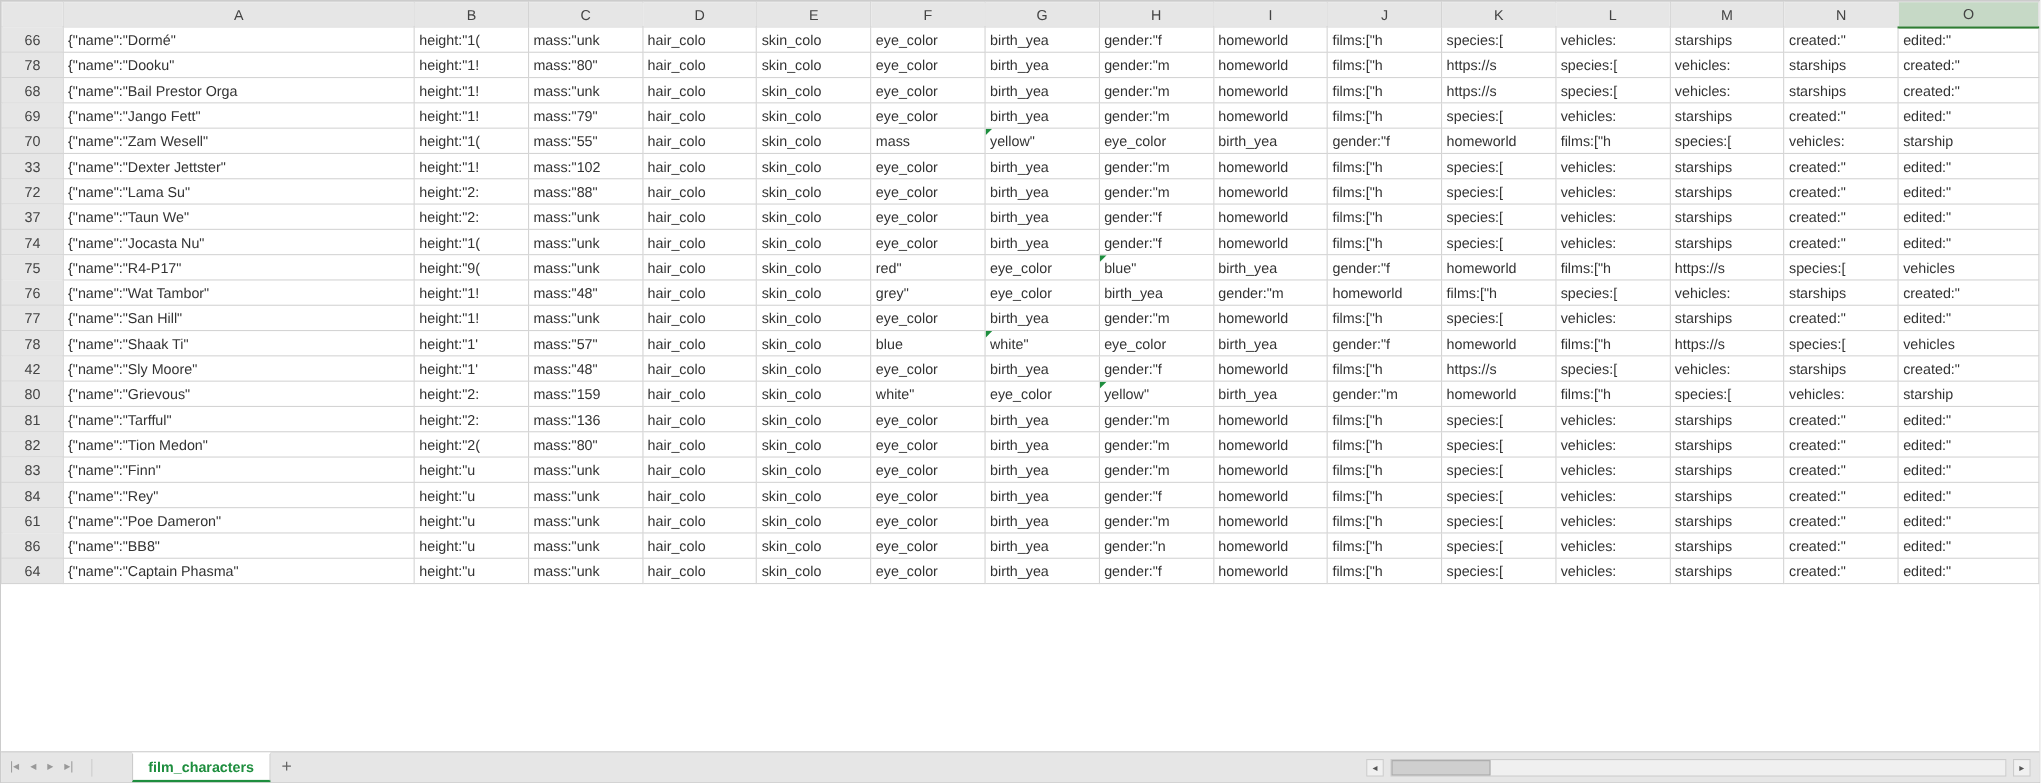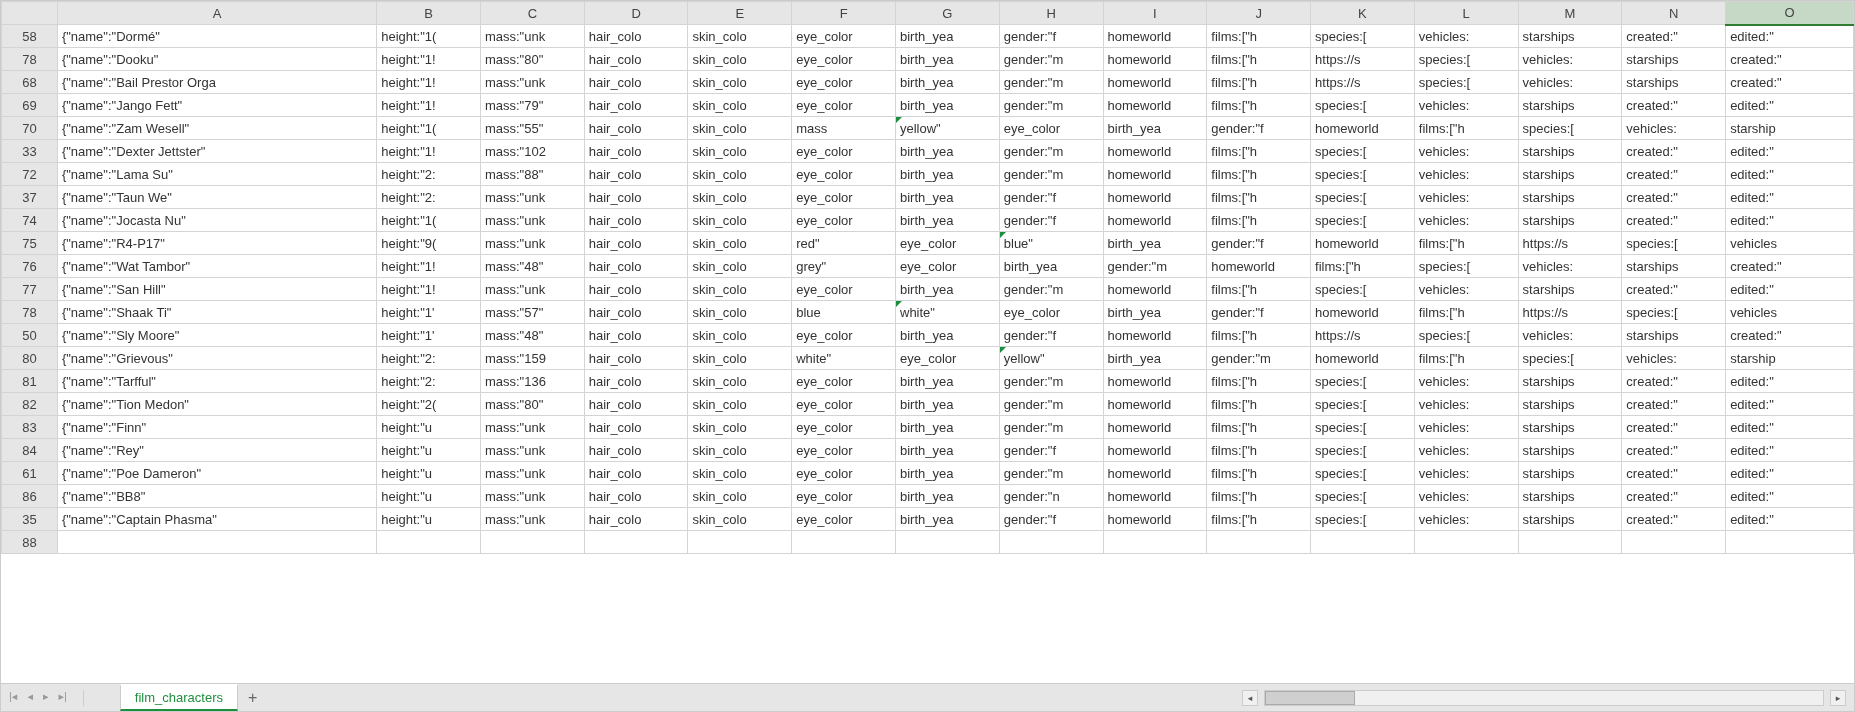--- a/index.html
+++ b/index.html
@@ -52,21 +52,21 @@
   }
   .nav-arrows { display: flex; gap: 10px; color: #999; padding-right: 30px; }
   .nav-arrows span { font-size: 11px; user-select: none; }
   .nav-arrows .sep { width: 1px; background: #ccc; height: 16px; margin: 0 6px; }
   .sheet-tab {
     background: #fff;
     padding: 4px 14px;
     border: 1px solid #ccc;
     border-bottom: none;
     color: #1e8e3e;
-    font-weight: 400;
+    font-weight: 700;
     border-top: 2px solid transparent;
     border-bottom: 2px solid #1e8e3e;
   }
   .add-sheet { padding: 4px 10px; color: #666; font-size: 16px; }
   .hscroll-area {
     flex: 1 1 auto;
     display: flex;
     align-items: center;
     justify-content: flex-end;
     padding-right: 8px;
@@ -133,21 +133,21 @@
           <th>J</th>
           <th>K</th>
           <th>L</th>
           <th>M</th>
           <th>N</th>
           <th class="selcol">O</th>
         </tr>
       </thead>
       <tbody id="grid-body">
           <tr>
-            <th class="rowhdr">58</th>
+            <th class="rowhdr">66</th>
             <td>{"name":"Dormé"</td>
             <td>height:"1(</td>
             <td>mass:"unk</td>
             <td>hair_colo</td>
             <td>skin_colo</td>
             <td>eye_color</td>
             <td>birth_yea</td>
             <td>gender:"f</td>
             <td>homeworld</td>
             <td>films:["h</td>
@@ -367,21 +367,21 @@
             <td>eye_color</td>
             <td>birth_yea</td>
             <td>gender:"f</td>
             <td>homeworld</td>
             <td>films:["h</td>
             <td>https://s</td>
             <td>species:[</td>
             <td>vehicles</td>
           </tr>
           <tr>
-            <th class="rowhdr">50</th>
+            <th class="rowhdr">42</th>
             <td>{"name":"Sly Moore"</td>
             <td>height:"1'</td>
             <td>mass:"48"</td>
             <td>hair_colo</td>
             <td>skin_colo</td>
             <td>eye_color</td>
             <td>birth_yea</td>
             <td>gender:"f</td>
             <td>homeworld</td>
             <td>films:["h</td>
@@ -511,54 +511,36 @@
             <td>gender:"n</td>
             <td>homeworld</td>
             <td>films:["h</td>
             <td>species:[</td>
             <td>vehicles:</td>
             <td>starships</td>
             <td>created:"</td>
             <td>edited:"</td>
           </tr>
           <tr>
-            <th class="rowhdr">35</th>
+            <th class="rowhdr">64</th>
             <td>{"name":"Captain Phasma"</td>
             <td>height:"u</td>
             <td>mass:"unk</td>
             <td>hair_colo</td>
             <td>skin_colo</td>
             <td>eye_color</td>
             <td>birth_yea</td>
             <td>gender:"f</td>
             <td>homeworld</td>
             <td>films:["h</td>
             <td>species:[</td>
             <td>vehicles:</td>
             <td>starships</td>
             <td>created:"</td>
             <td>edited:"</td>
-          </tr>
-          <tr>
-            <th class="rowhdr">88</th>
-            <td></td>
-            <td></td>
-            <td></td>
-            <td></td>
-            <td></td>
-            <td></td>
-            <td></td>
-            <td></td>
-            <td></td>
-            <td></td>
-            <td></td>
-            <td></td>
-            <td></td>
-            <td></td>
-            <td></td>
           </tr>
         </tbody>
     </table>
   </div>
 
   <div class="tabs-bar">
     <div class="nav-arrows">
       <span>|◂</span>
       <span>◂</span>
       <span>▸</span>

